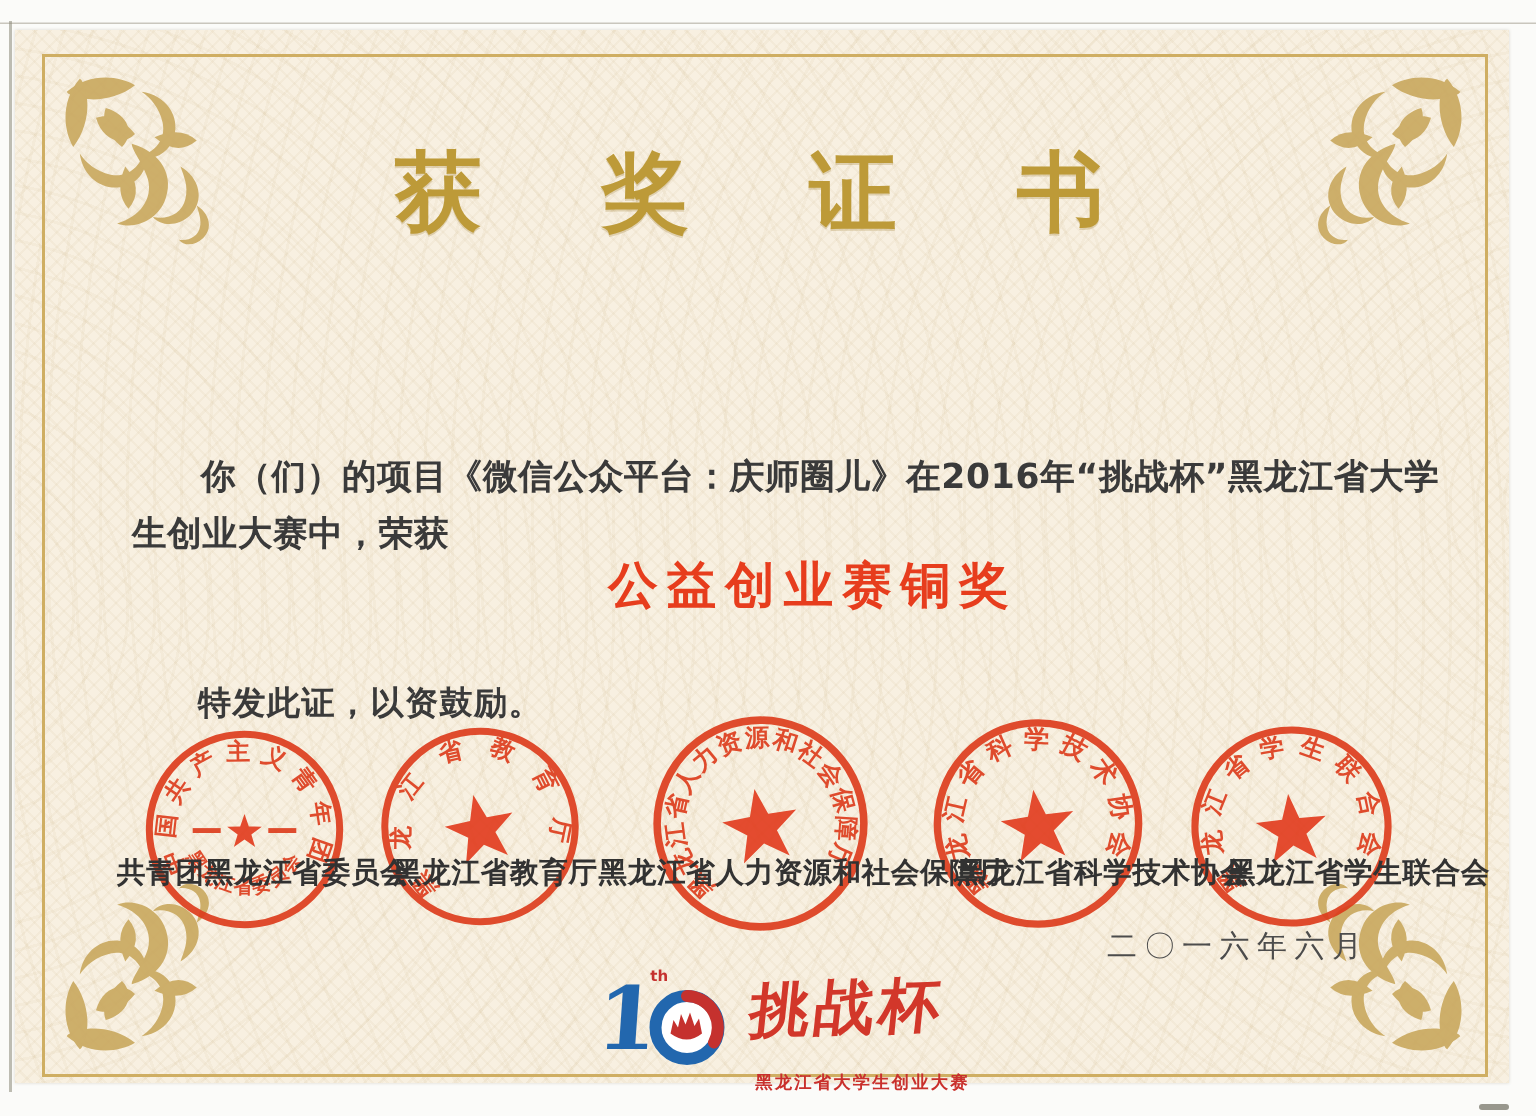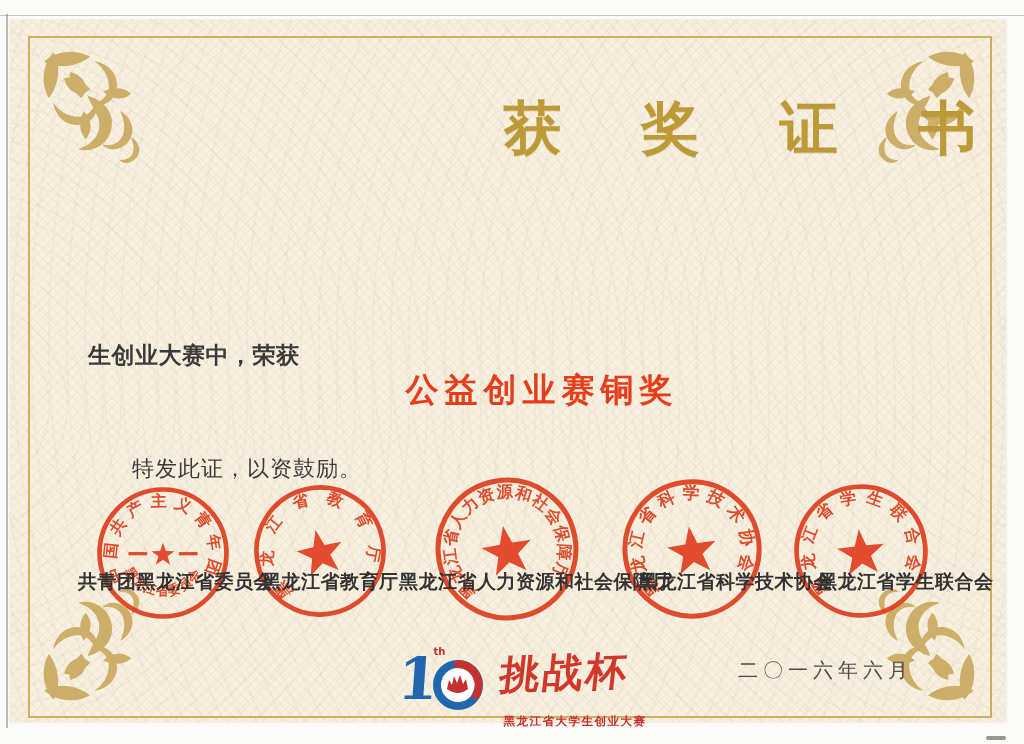--- a/index.html
+++ b/index.html
@@ -30,38 +30,38 @@
   }
   .orn{position:absolute;width:130px;height:130px;opacity:.9;}
   .orn svg{width:100%;height:100%;}
   .orn.tl{left:28px;top:26px;}
   .orn.tr{right:26px;top:26px;transform:scaleX(-1);}
   .orn.bl{left:28px;bottom:16px;transform:scaleY(-1);}
   .orn.br{right:26px;bottom:16px;transform:scale(-1,-1);}
 
   .title{
     position:absolute;left:0;top:70px;width:100%;margin:0;
-    text-align:right;font-family:"DejaVu Serif", serif;
+    text-align:center;font-family:"DejaVu Serif", serif;
     font-size:58px;font-weight:bold;color:#bd9a38;
     letter-spacing:30px;padding-left:13px;box-sizing:border-box;
     text-shadow:0 1px 0 rgba(150,115,30,.25);
   }
   .recipients{
     position:absolute;left:78px;top:230px;
     font-size:23px;font-weight:bold;color:#3a3a3a;letter-spacing:1px;white-space:nowrap;
   }
   .body1{position:absolute;left:124px;top:282px;font-size:23px;font-weight:bold;color:#3a3a3a;letter-spacing:.5px;white-space:nowrap;}
   .body2{position:absolute;left:78px;top:320px;font-size:23px;font-weight:bold;color:#3a3a3a;letter-spacing:.5px;white-space:nowrap;}
   .award{
     position:absolute;left:0;top:348px;width:100%;text-align:center;
     font-size:33px;font-weight:bold;color:#e73d1d;letter-spacing:6px;
     transform:translateX(34px);
   }
   .instructor{position:absolute;left:122px;top:402px;font-size:22px;font-weight:bold;color:#3a3a3a;letter-spacing:1px;}
-  .closing{position:absolute;left:122px;top:434px;font-size:22px;font-weight:normal;color:#3a3a3a;letter-spacing:1px;}
+  .closing{position:absolute;left:122px;top:434px;font-size:22px;font-weight:bold;color:#3a3a3a;letter-spacing:1px;}
 
   .seal{position:absolute;z-index:1;opacity:.9;}
   .seal svg{width:100%;height:100%;overflow:visible;}
   .seal text{fill:#dd3a1a;font-weight:bold;font-family:"DejaVu Serif", serif;}
   .seal .ring{fill:none;stroke:#dd3a1a;stroke-width:5;}
   .seal .star{fill:#e23a1c;}
   .seal .dash{fill:#dd3a1a;}
   .s1{left:83px;top:463px;width:140px;height:140px;}
   .s2{left:240px;top:461px;width:140px;height:140px;transform:rotate(-12deg);}
   .s3{left:421px;top:453px;width:152px;height:152px;transform:rotate(-10deg);}
@@ -75,21 +75,21 @@
   .t-a5{font-size:17px;letter-spacing:9px;}
 
   .seal-label{
     position:absolute;top:549px;z-index:2;
     font-size:19px;font-weight:bold;color:#323232;letter-spacing:.5px;white-space:nowrap;
   }
   .l1{left:68px;} .l2{left:252px;} .l3{left:389px;} .l4{left:628px;} .l5{left:808px;}
 
   .date{
     position:absolute;left:728px;top:597px;z-index:2;
-    font-size:20px;color:#4c4c4c;letter-spacing:5px;white-space:nowrap;margin-top:40px;
+    font-size:20px;color:#4c4c4c;letter-spacing:5px;white-space:nowrap;
   }
 
   .logo{
     position:absolute;left:0;top:630px;width:996px;z-index:2;
     display:flex;justify-content:center;align-items:flex-start;
     transform:translateX(14px);
   }
   .logo-badge{position:relative;width:96px;height:62px;}
   .logo-one{
     position:absolute;left:0;top:2px;font-family:"DejaVu Serif", serif;
@@ -140,20 +140,21 @@
       </svg></div>
   <div class="orn bl"><svg viewBox="0 0 120 120">
         <use href="#flourish"></use>
       </svg></div>
   <div class="orn br"><svg viewBox="0 0 120 120">
         <use href="#flourish"></use>
       </svg></div>
 
   <h1 class="title">获 奖 证 书</h1>
 
+  <div class="body1">你（们）的项目《微信公众平台：庆师圈儿》在2016年“挑战杯”黑龙江省大学</div>
   <div class="body2">生创业大赛中，荣获</div>
   <div class="award">公益创业赛铜奖</div>
   <div class="closing">特发此证，以资鼓励。</div>
 
   <div class="seal s1">
     <svg viewBox="0 0 150 150">
       <circle class="ring" cx="75" cy="75" r="68"></circle>
       <path id="arcA1" fill="none" d="M34,103.7 A50,50 0 1 1 116,103.7"></path>
       <path id="arcB1" fill="none" d="M34,94 A45,45 0 0 0 116,94"></path>
       <text class="t-a1"><textPath href="#arcA1">中国共产主义青年团</textPath></text>

